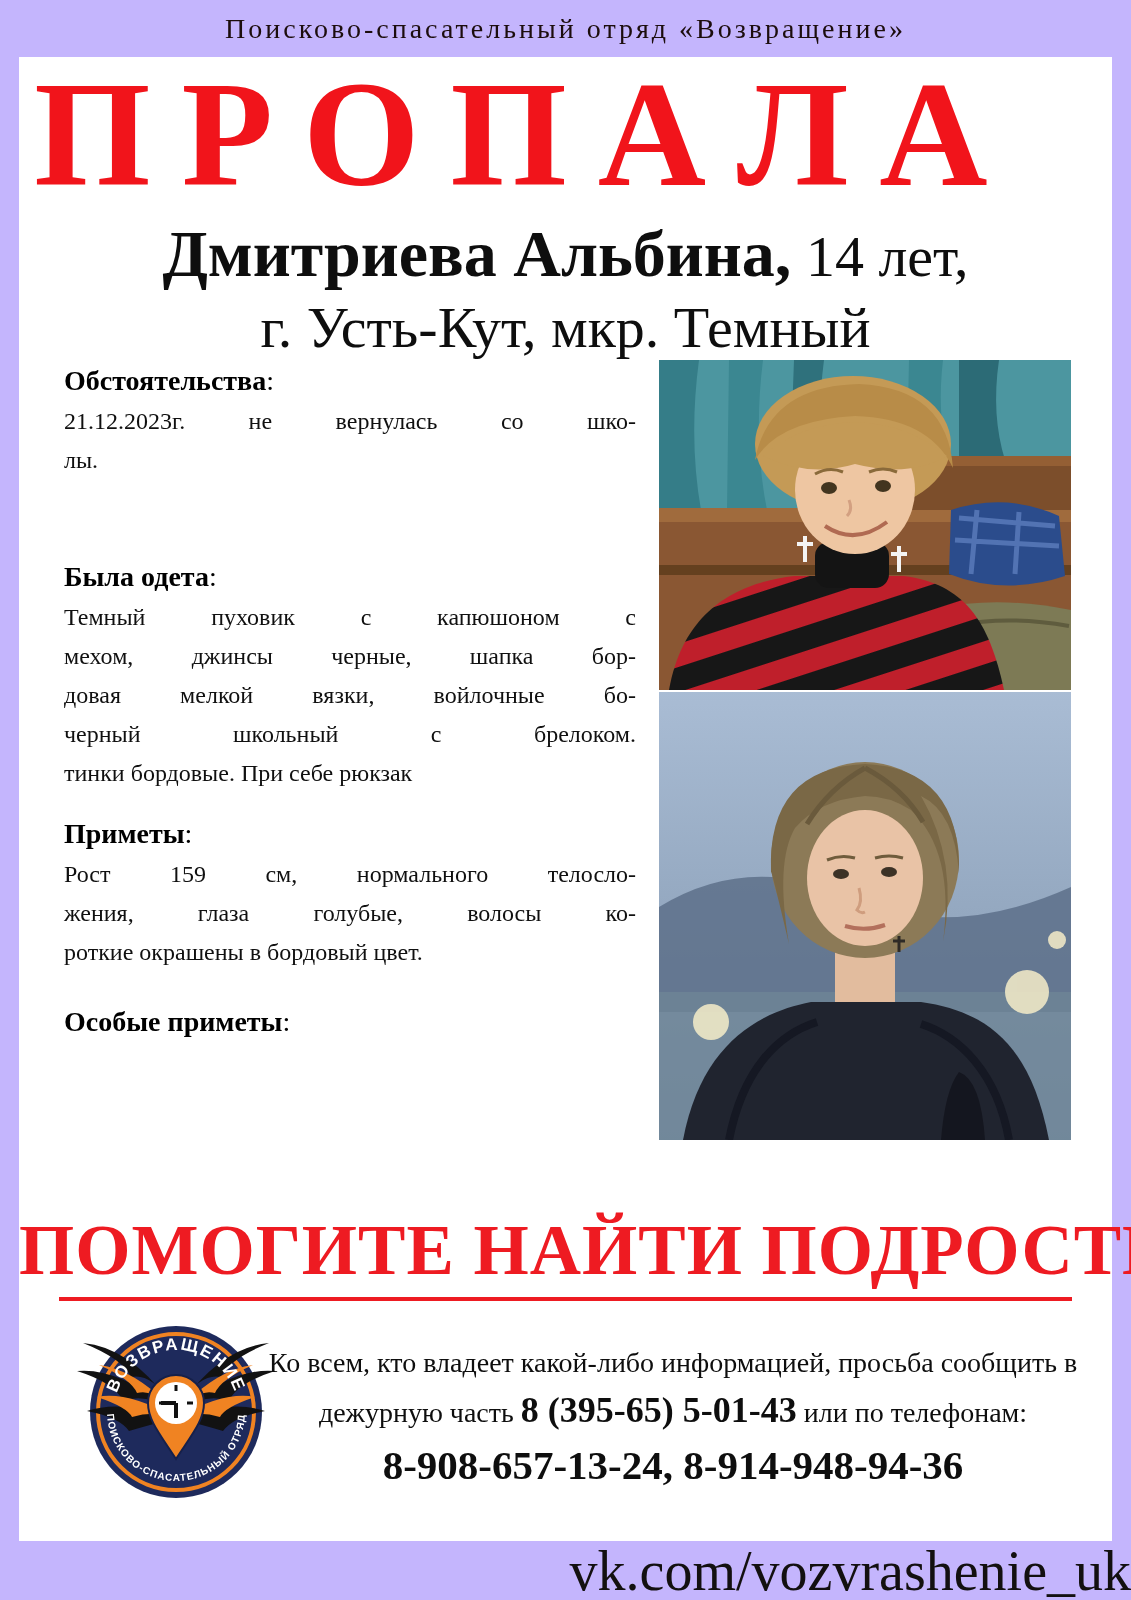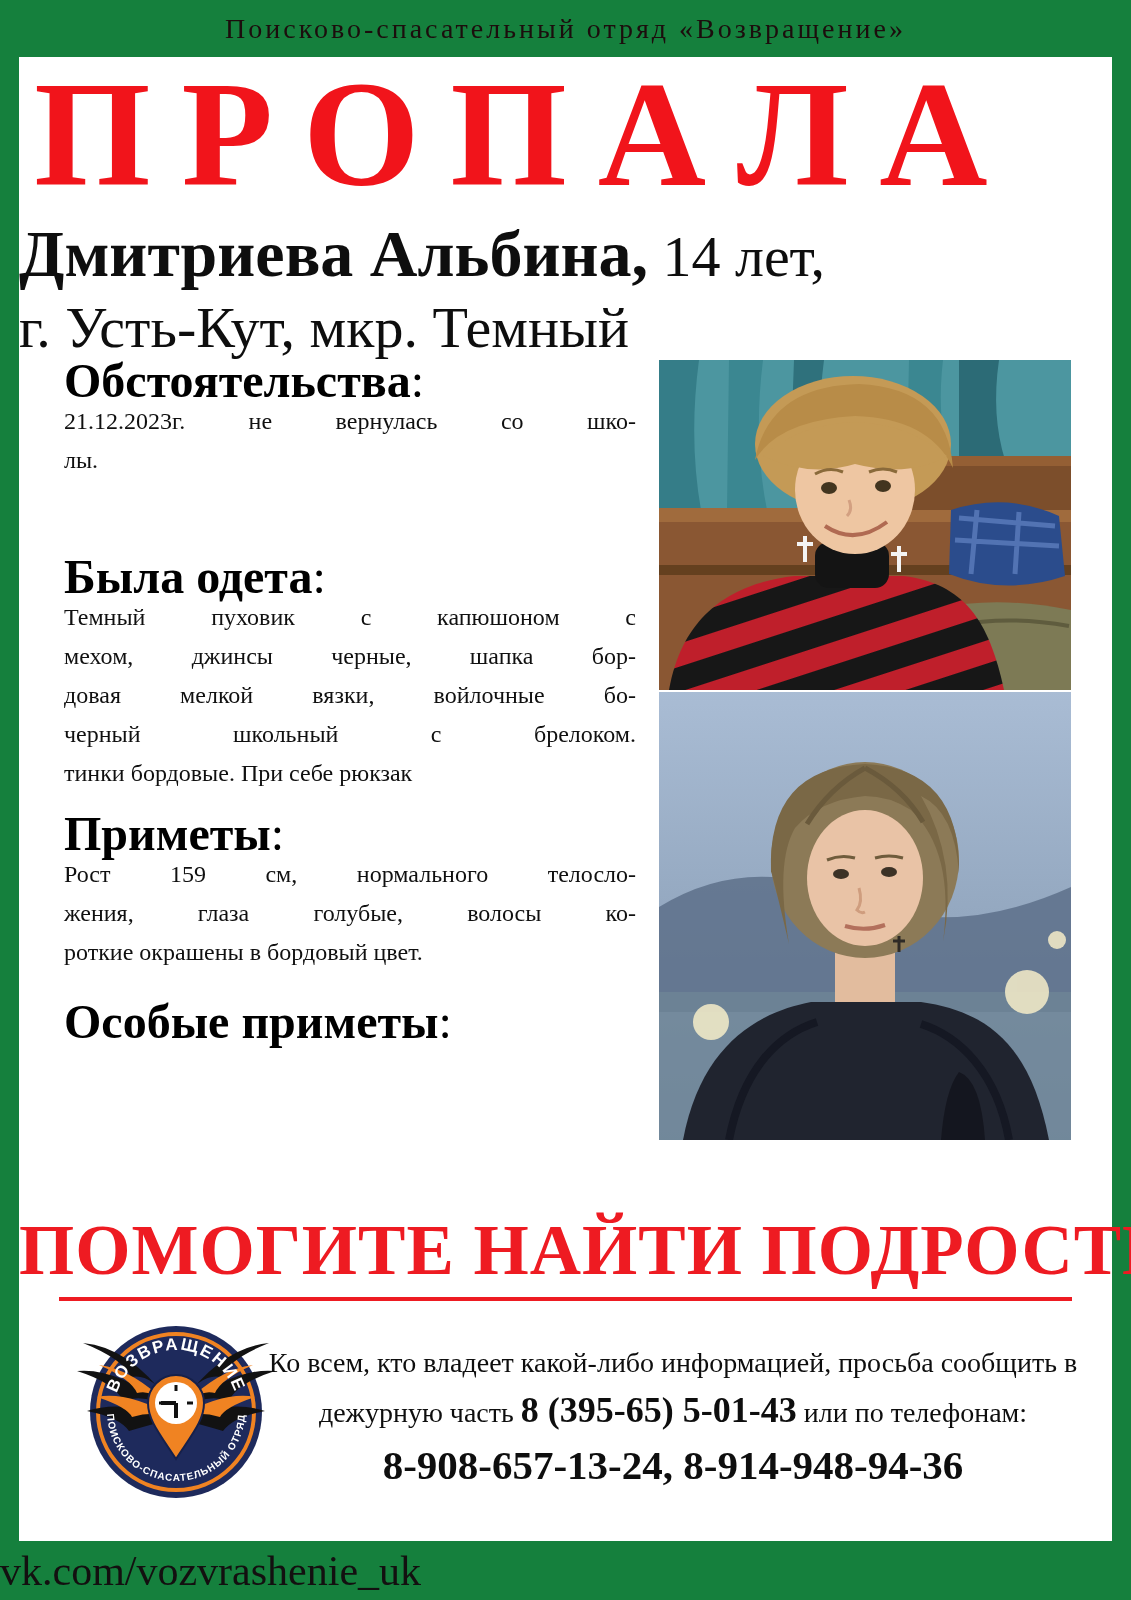--- a/index.html
+++ b/index.html
@@ -3,46 +3,46 @@
 <meta charset="utf-8">
 <style>
   html,body { margin:0; padding:0; }
   body {
     width:1131px; height:1600px;
     font-family:"Liberation Serif","DejaVu Serif",serif;
     background:#ffffff;
   }
   .poster {
     position:relative; width:1131px; height:1600px;
-    background:#15803d; overflow:hidden;
+    background:#c4b5fd; overflow:hidden;
   }
   
   .org-band {
     position:absolute; top:0; left:0; width:100%; height:57px;
     display:flex; align-items:center; justify-content:center;
     color:#1c0d0d; font-size:28px; letter-spacing:3px; font-weight:500;
   }
   
   .content {
     position:absolute; left:19px; top:57px; width:1093px; height:1484px;
     background:#ffffff;
   }
   .big-title {
     position:absolute; top:2px; left:0; width:100%;
     color:#f1141b; font-weight:bold;
     font-size:150px; line-height:150px; letter-spacing:0.205em; text-indent:0.1em;
     white-space:nowrap;
   }
-  .name-block { position:absolute; top:158px; left:0; width:100%; text-align:left; color:#0e0e0e; }
+  .name-block { position:absolute; top:158px; left:0; width:100%; text-align:center; color:#0e0e0e; }
   .name-line1 { font-size:58px; line-height:78px; white-space:nowrap; }
   .name-line1 .nm { font-weight:bold; font-size:66px; }
   .name-line2 { font-size:58px; line-height:64px; }
 
   .left-col { position:absolute; left:45px; top:303px; width:572px; color:#101010; }
-  .sec-heading { font-size:48px; line-height:42px; color:#000; }
+  .sec-heading { font-size:28px; line-height:42px; color:#000; }
   .sec-heading .hb { font-weight:bold; }
   .sec-body { font-size:24px; line-height:39px; }
   .jline { text-align:justify; text-align-last:justify; }
   .sec-body .jline:last-child { text-align-last:auto; }
   .gap-a { margin-top:76px; }
   .gap-b { margin-top:20px; }
   .gap-c { margin-top:29px; }
 
   .photo { position:absolute; overflow:hidden; background:#777; }
   .photo svg { display:block; }
@@ -63,22 +63,22 @@
     position:absolute; left:248px; top:1286px; width:812px;
     text-align:center; color:#0e0e0e;
   }
   .c-line1 { font-size:28px; line-height:40px; }
   .c-line2 { font-size:28px; line-height:54px; white-space:nowrap; }
   .c-line2 .duty { font-weight:bold; font-size:36px; }
   .c-line3 { font-weight:bold; font-size:41px; line-height:50px; white-space:nowrap; }
 
   .footer-band {
     position:absolute; bottom:0; left:0; width:100%; height:59px;
-    display:flex; align-items:center; justify-content:flex-start;
-    color:#131010; font-size:42px;
+    display:flex; align-items:center; justify-content:flex-end;
+    color:#131010; font-size:56px;
   }
 </style>
 </head>
 <body>
 
 <div class="poster">
 
   <div class="org-band">Поисково-спасательный отряд «Возвращение»</div>
 
   <div class="content">

